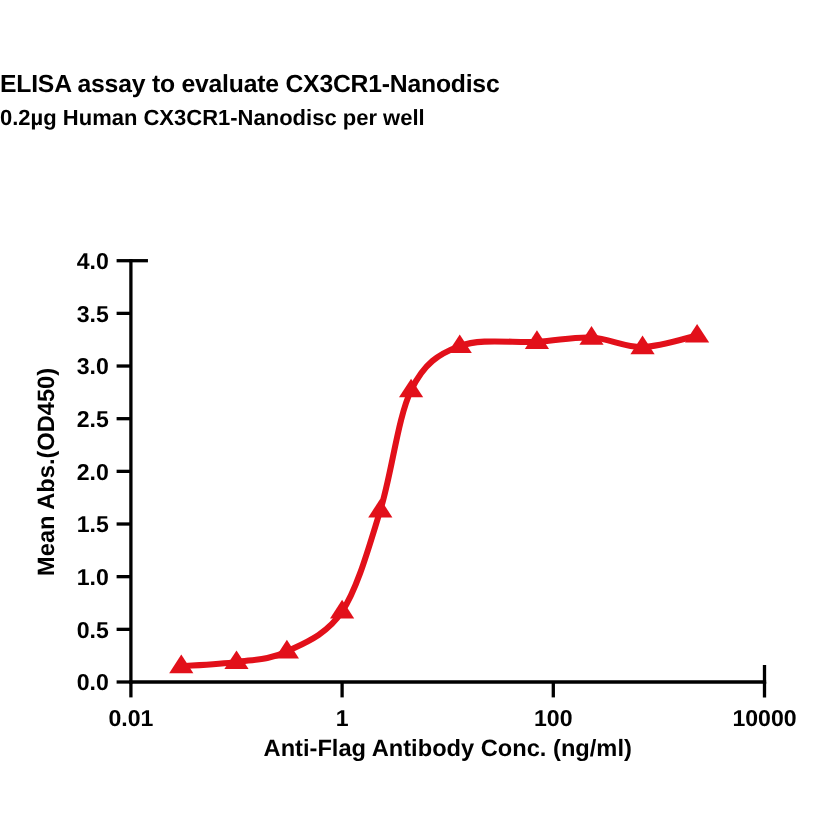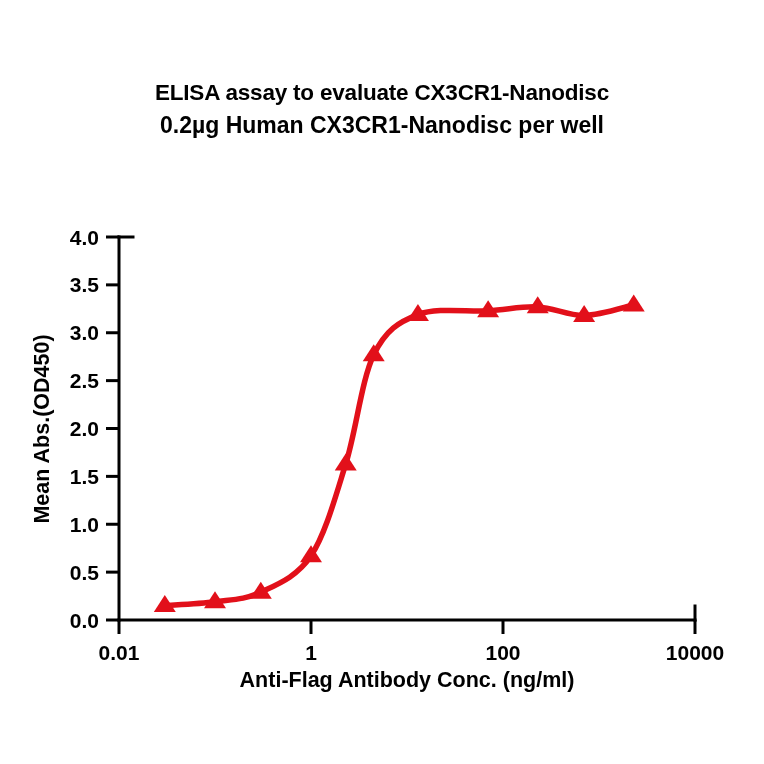--- a/index.html
+++ b/index.html
@@ -15,34 +15,34 @@
   }
   #figure {
     position: relative;
     width: 764px;
     height: 764px;
     background: #ffffff;
   }
   .title-block {
     position: absolute;
     left: 0;
-    top: 82px;
+    top: 66px;
     width: 764px;
-    text-align: center;
+    text-align: left;
   }
   .chart-title {
     font-size: 22.5px;
     font-weight: bold;
     color: #000000;
     letter-spacing: -0.2px;
     line-height: 1.0;
     white-space: nowrap;
   }
   .chart-subtitle {
-    font-size: 23px;
+    font-size: 20px;
     font-weight: bold;
     color: #000000;
     margin-top: 9px;
     line-height: 1.0;
     white-space: nowrap;
   }
   #plot-svg {
     position: absolute;
     left: 0;
     top: 0;

